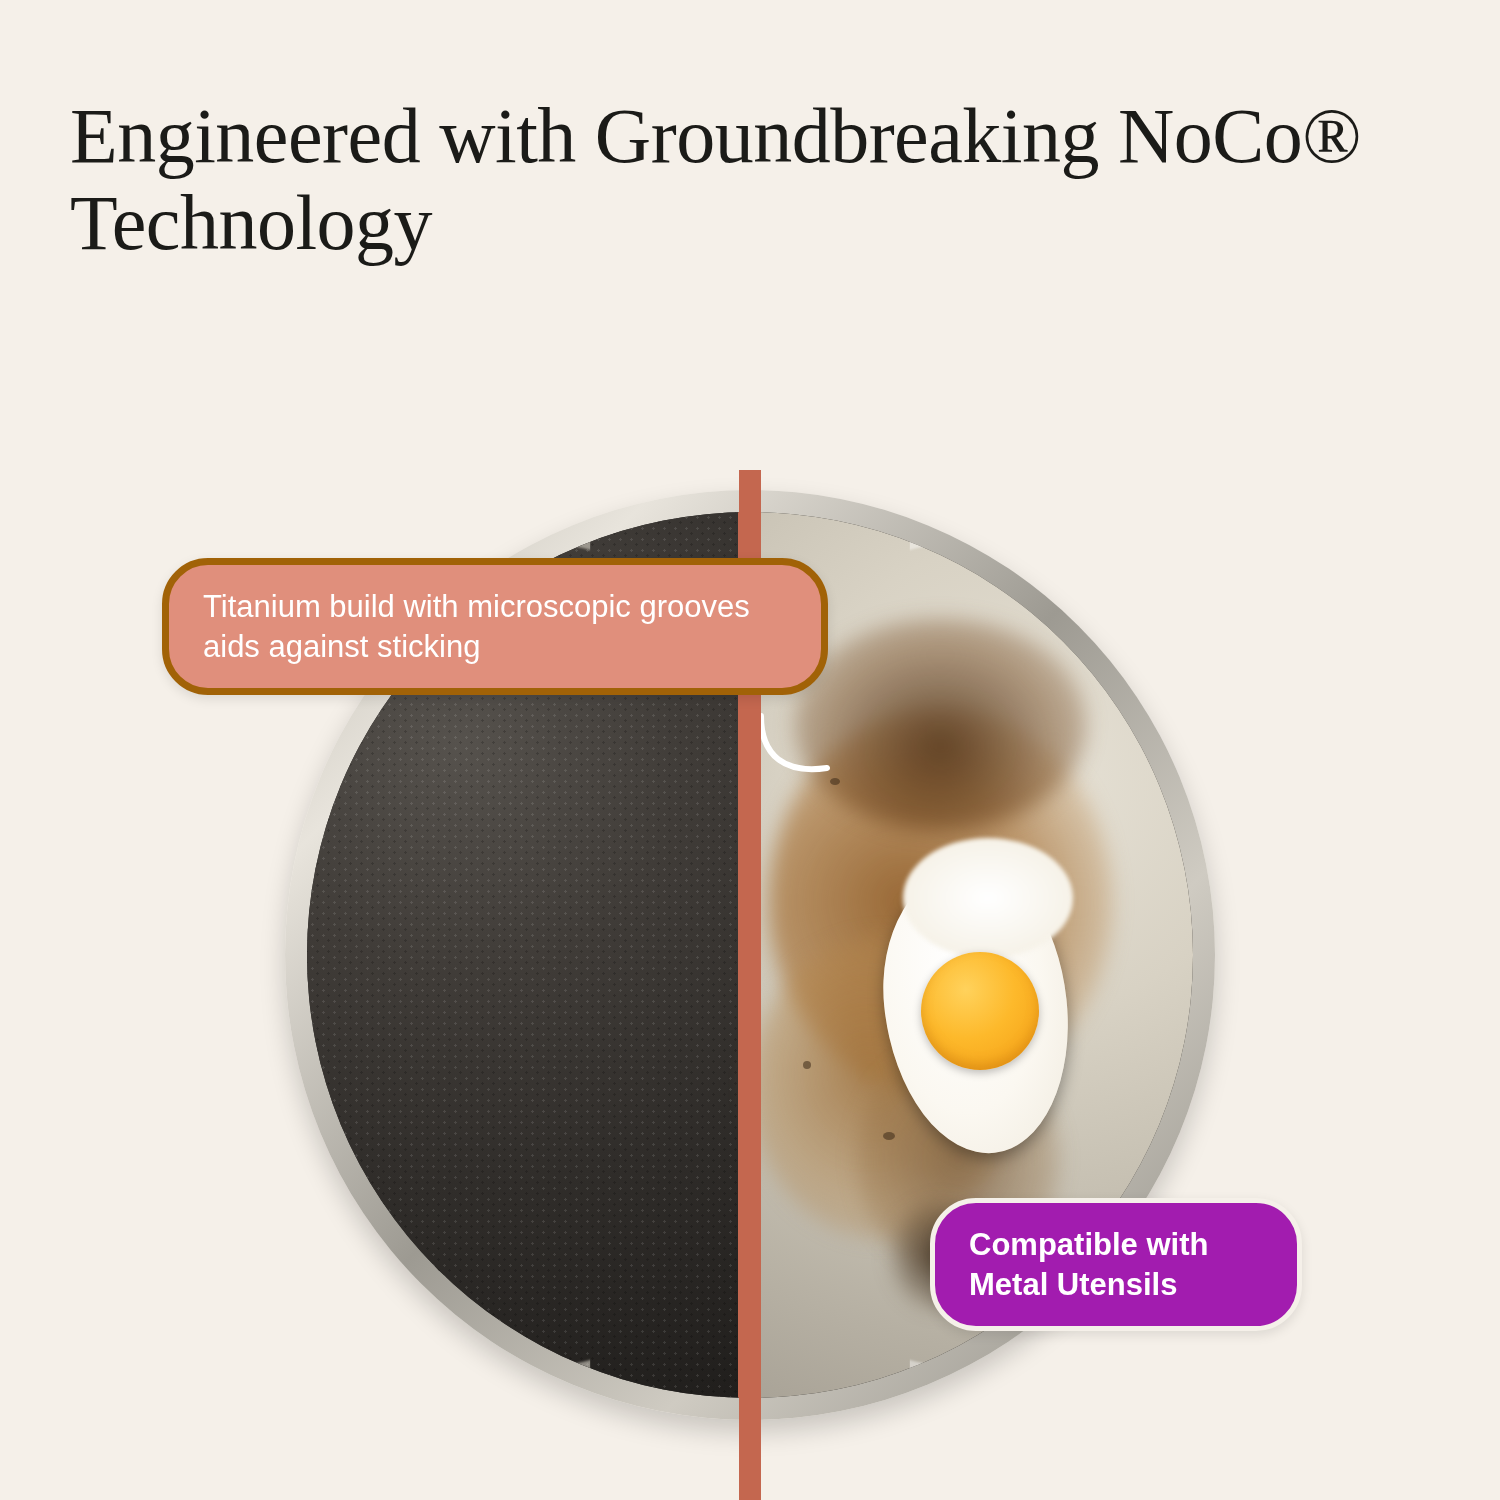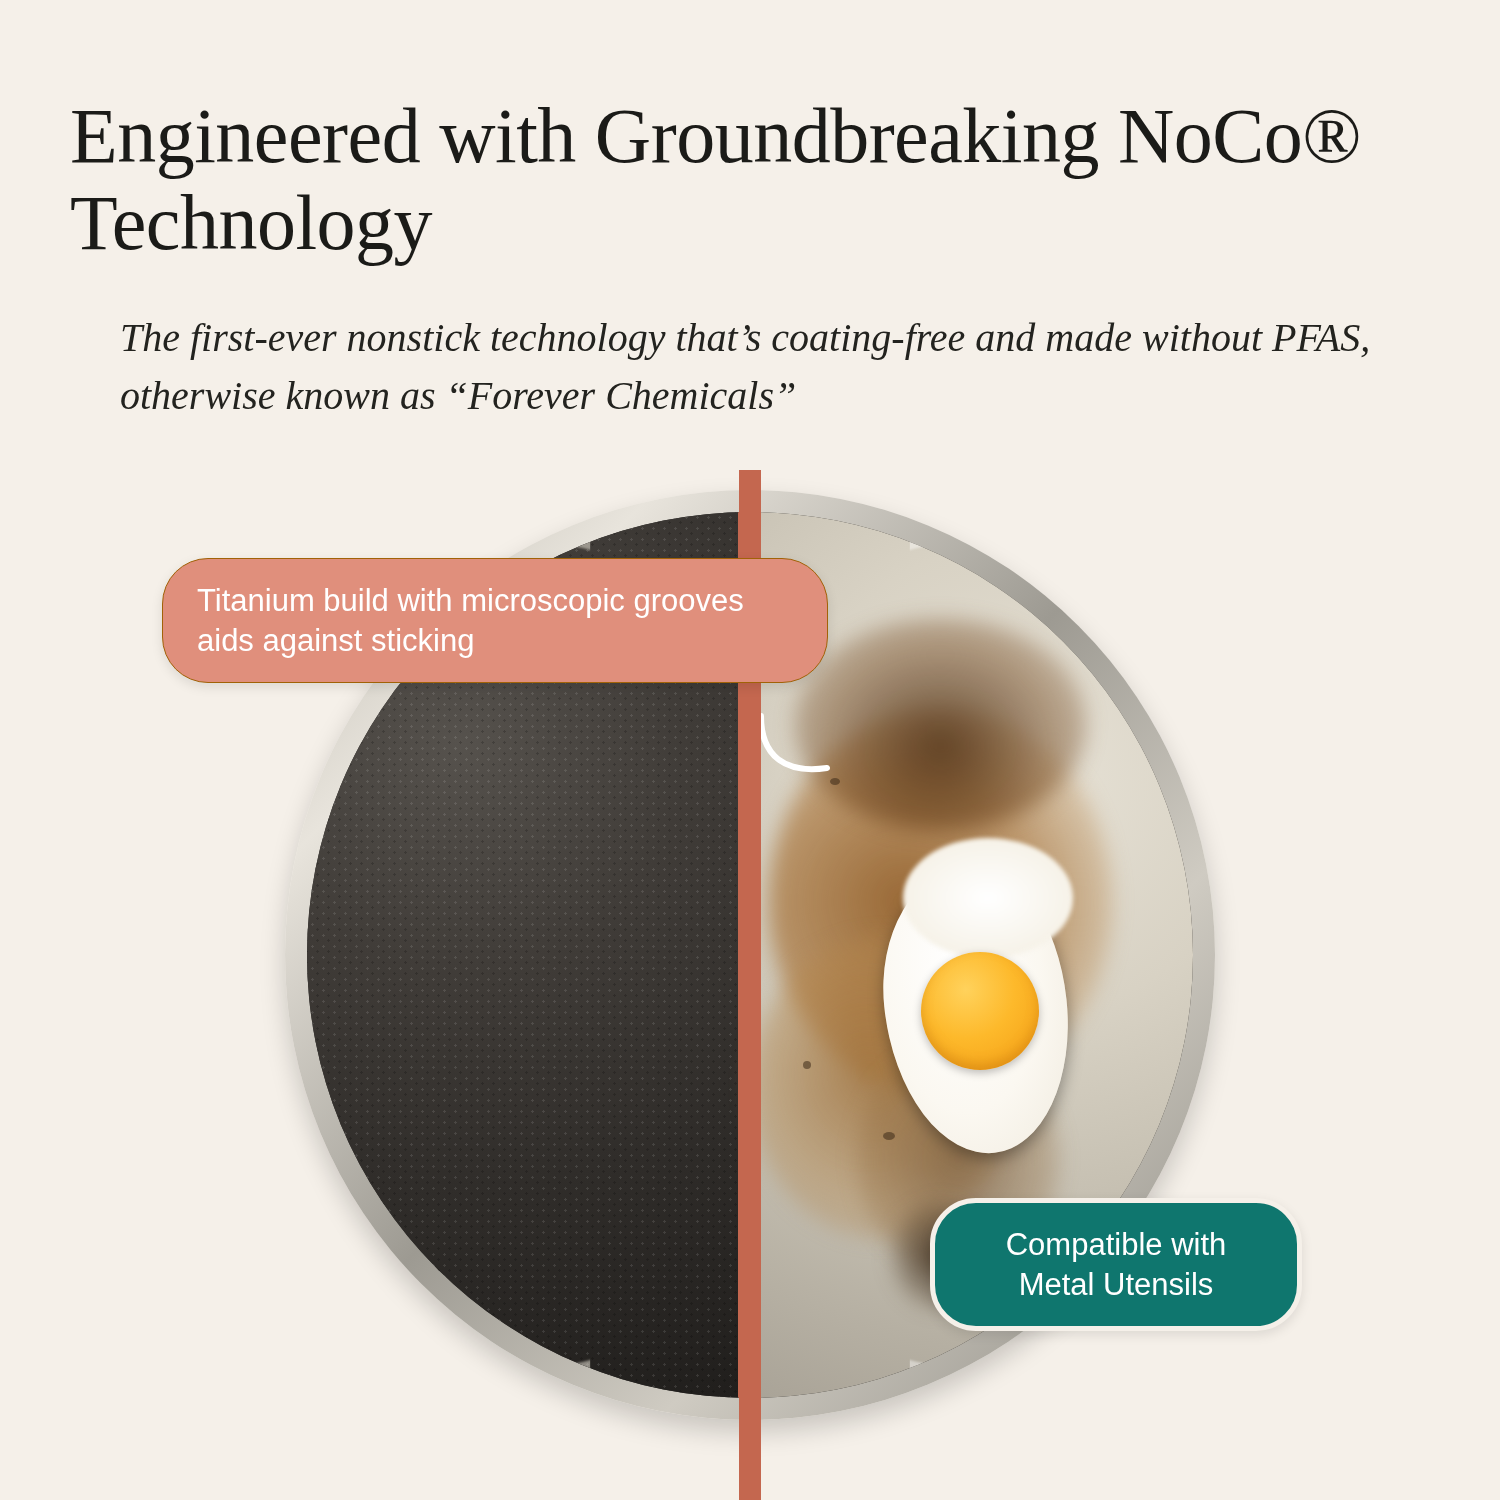--- a/index.html
+++ b/index.html
@@ -238,37 +238,36 @@
     line-height: 1.28;
     padding: 22px 34px;
     box-sizing: border-box;
     box-shadow: 0 4px 12px rgba(0,0,0,0.10);
   }
   .pill-left {
     left: 162px;
     top: 88px;
     width: 666px;
     background: #e08f7c;
-    border: 1px solid #a16207;
+    border: 7px solid #a16207;
   }
   .pill-right {
     left: 930px;
     top: 728px;
     width: 372px;
-    background: #0f766e;
+    background: #a21caf;
     border: 5px solid #f5f0e9;
-    text-align: center;
+    font-weight: bold;
   }
 </style>
 </head>
 <body>
 
 <div class="header">
   <h1 class="headline">Engineered with Groundbreaking NoCo® Technology</h1>
-  <p class="subhead">The first-ever nonstick technology that’s coating-free and made without PFAS, otherwise known as “Forever Chemicals”</p>
 </div>
 
 <div class="stage">
 
   <div class="pan">
     <div class="pan-inner">
 
       <div class="half-left"></div>
       <div class="left-rim-sheen"></div>
 

